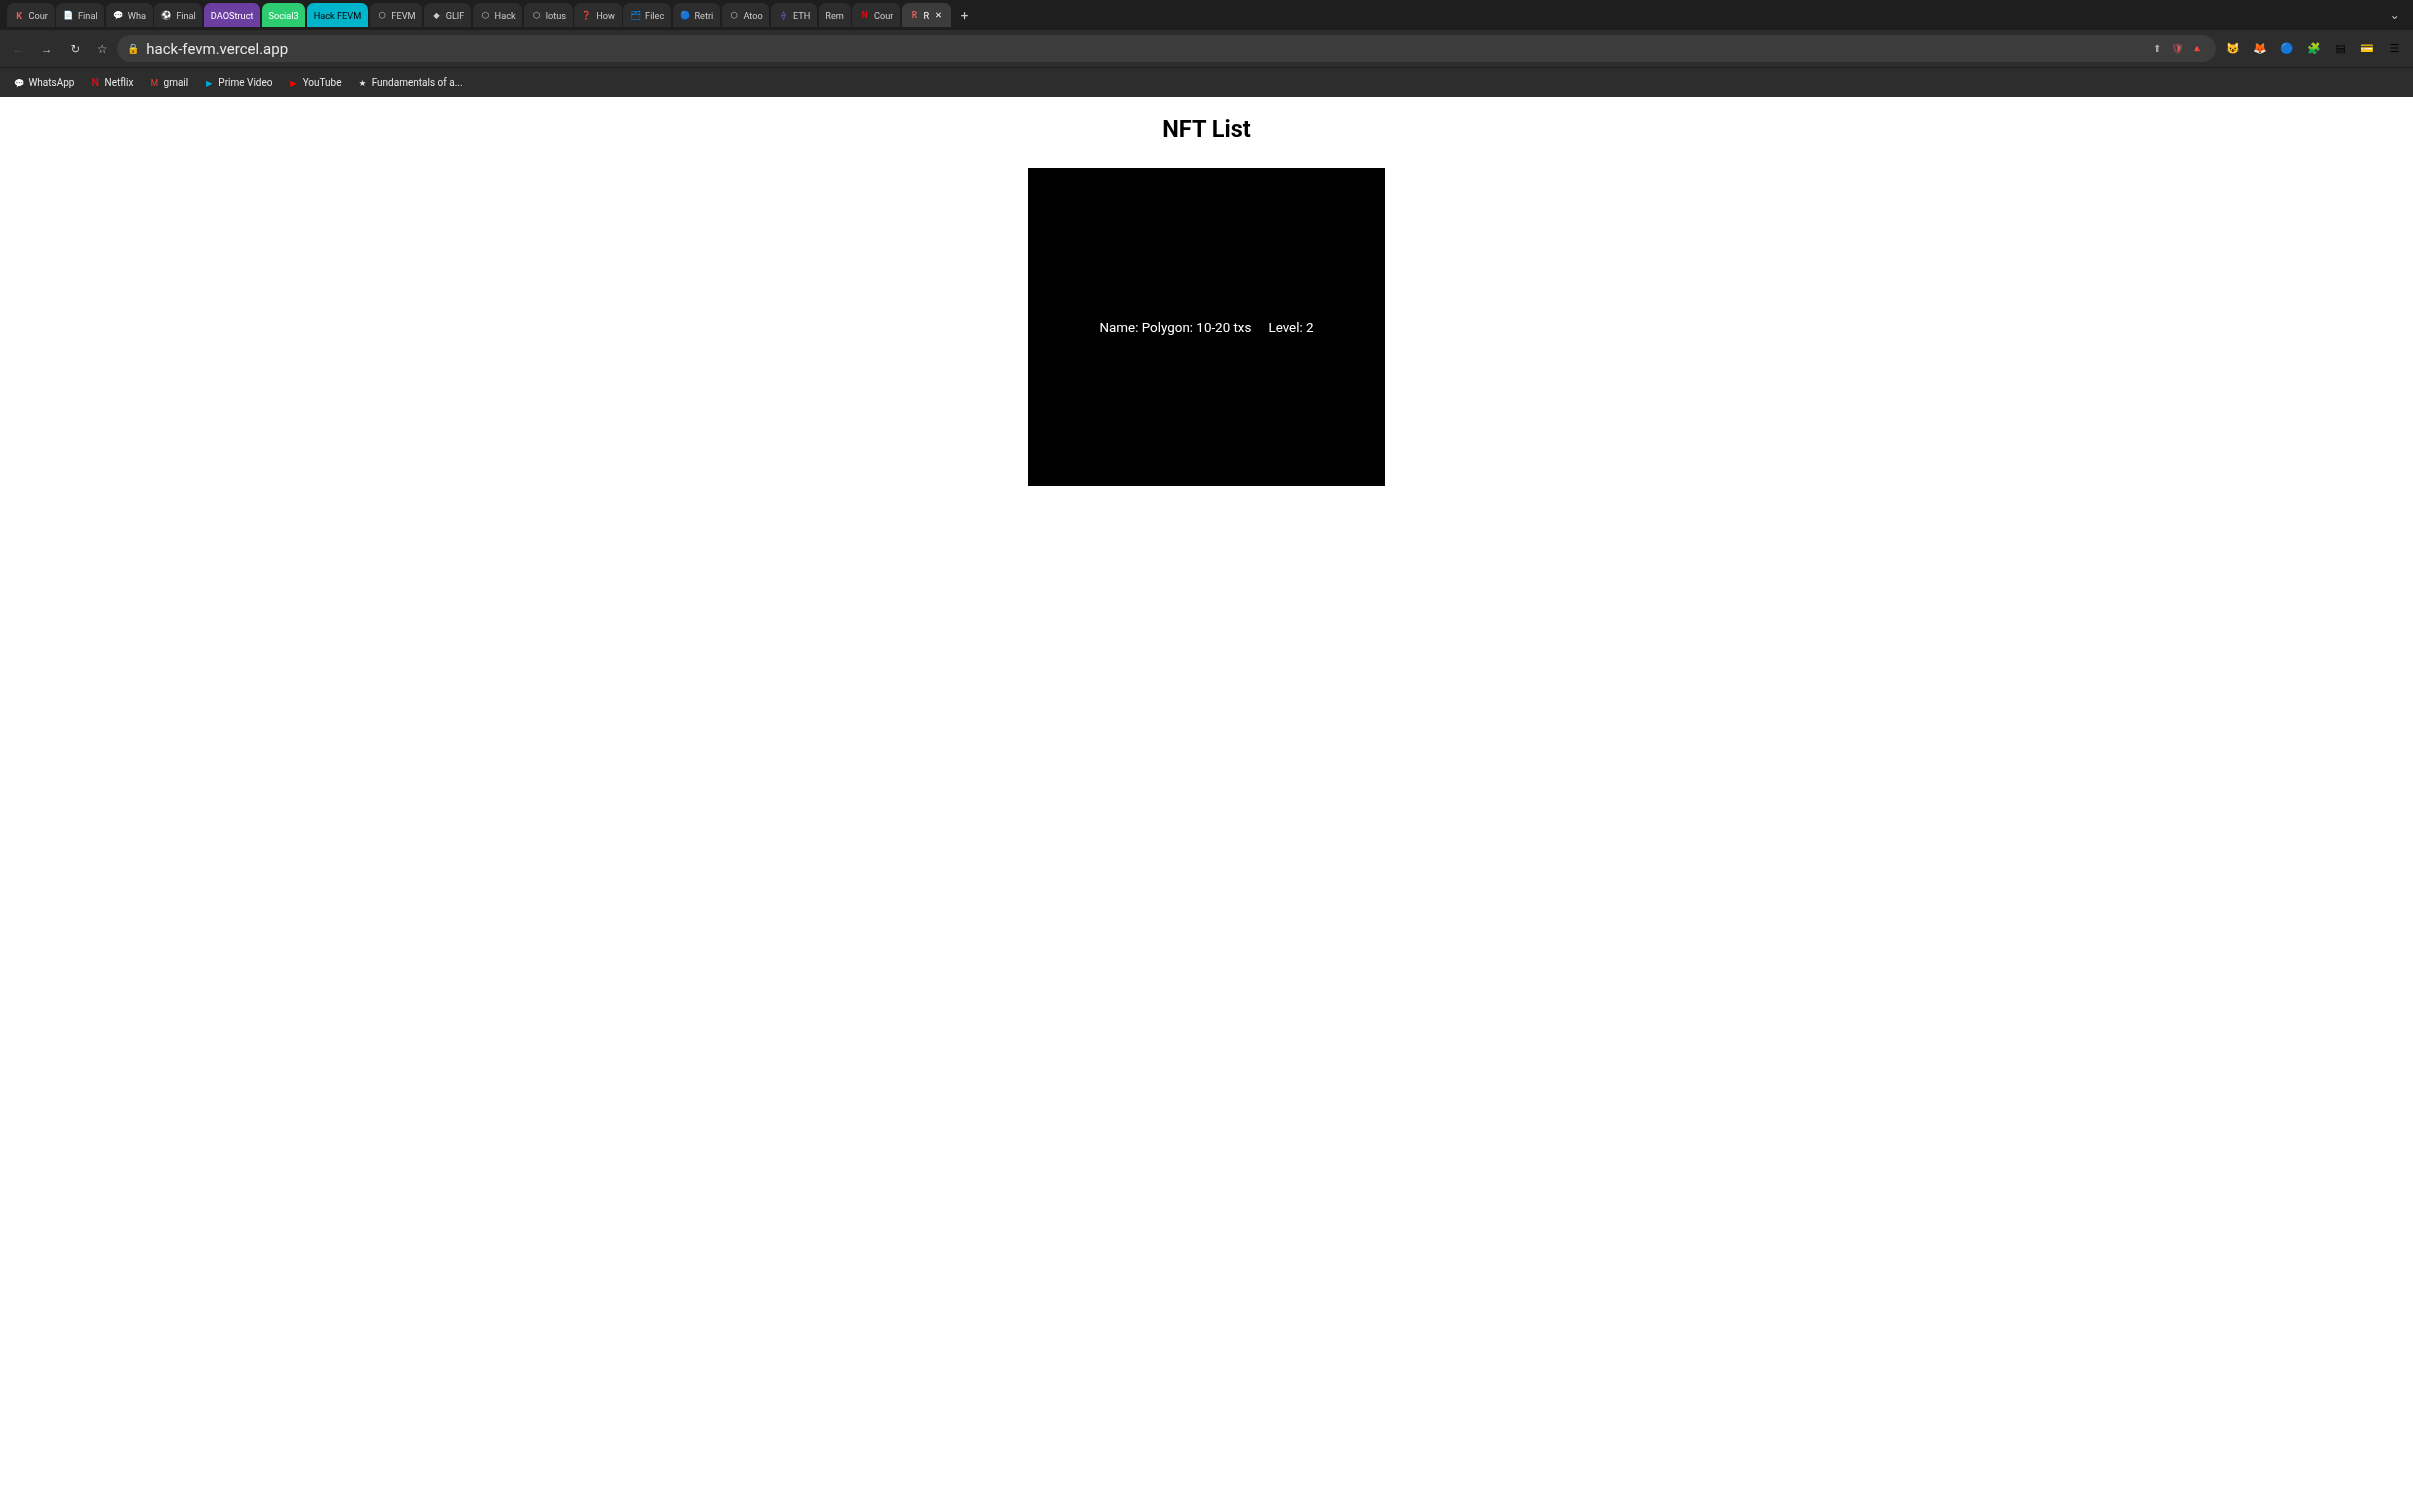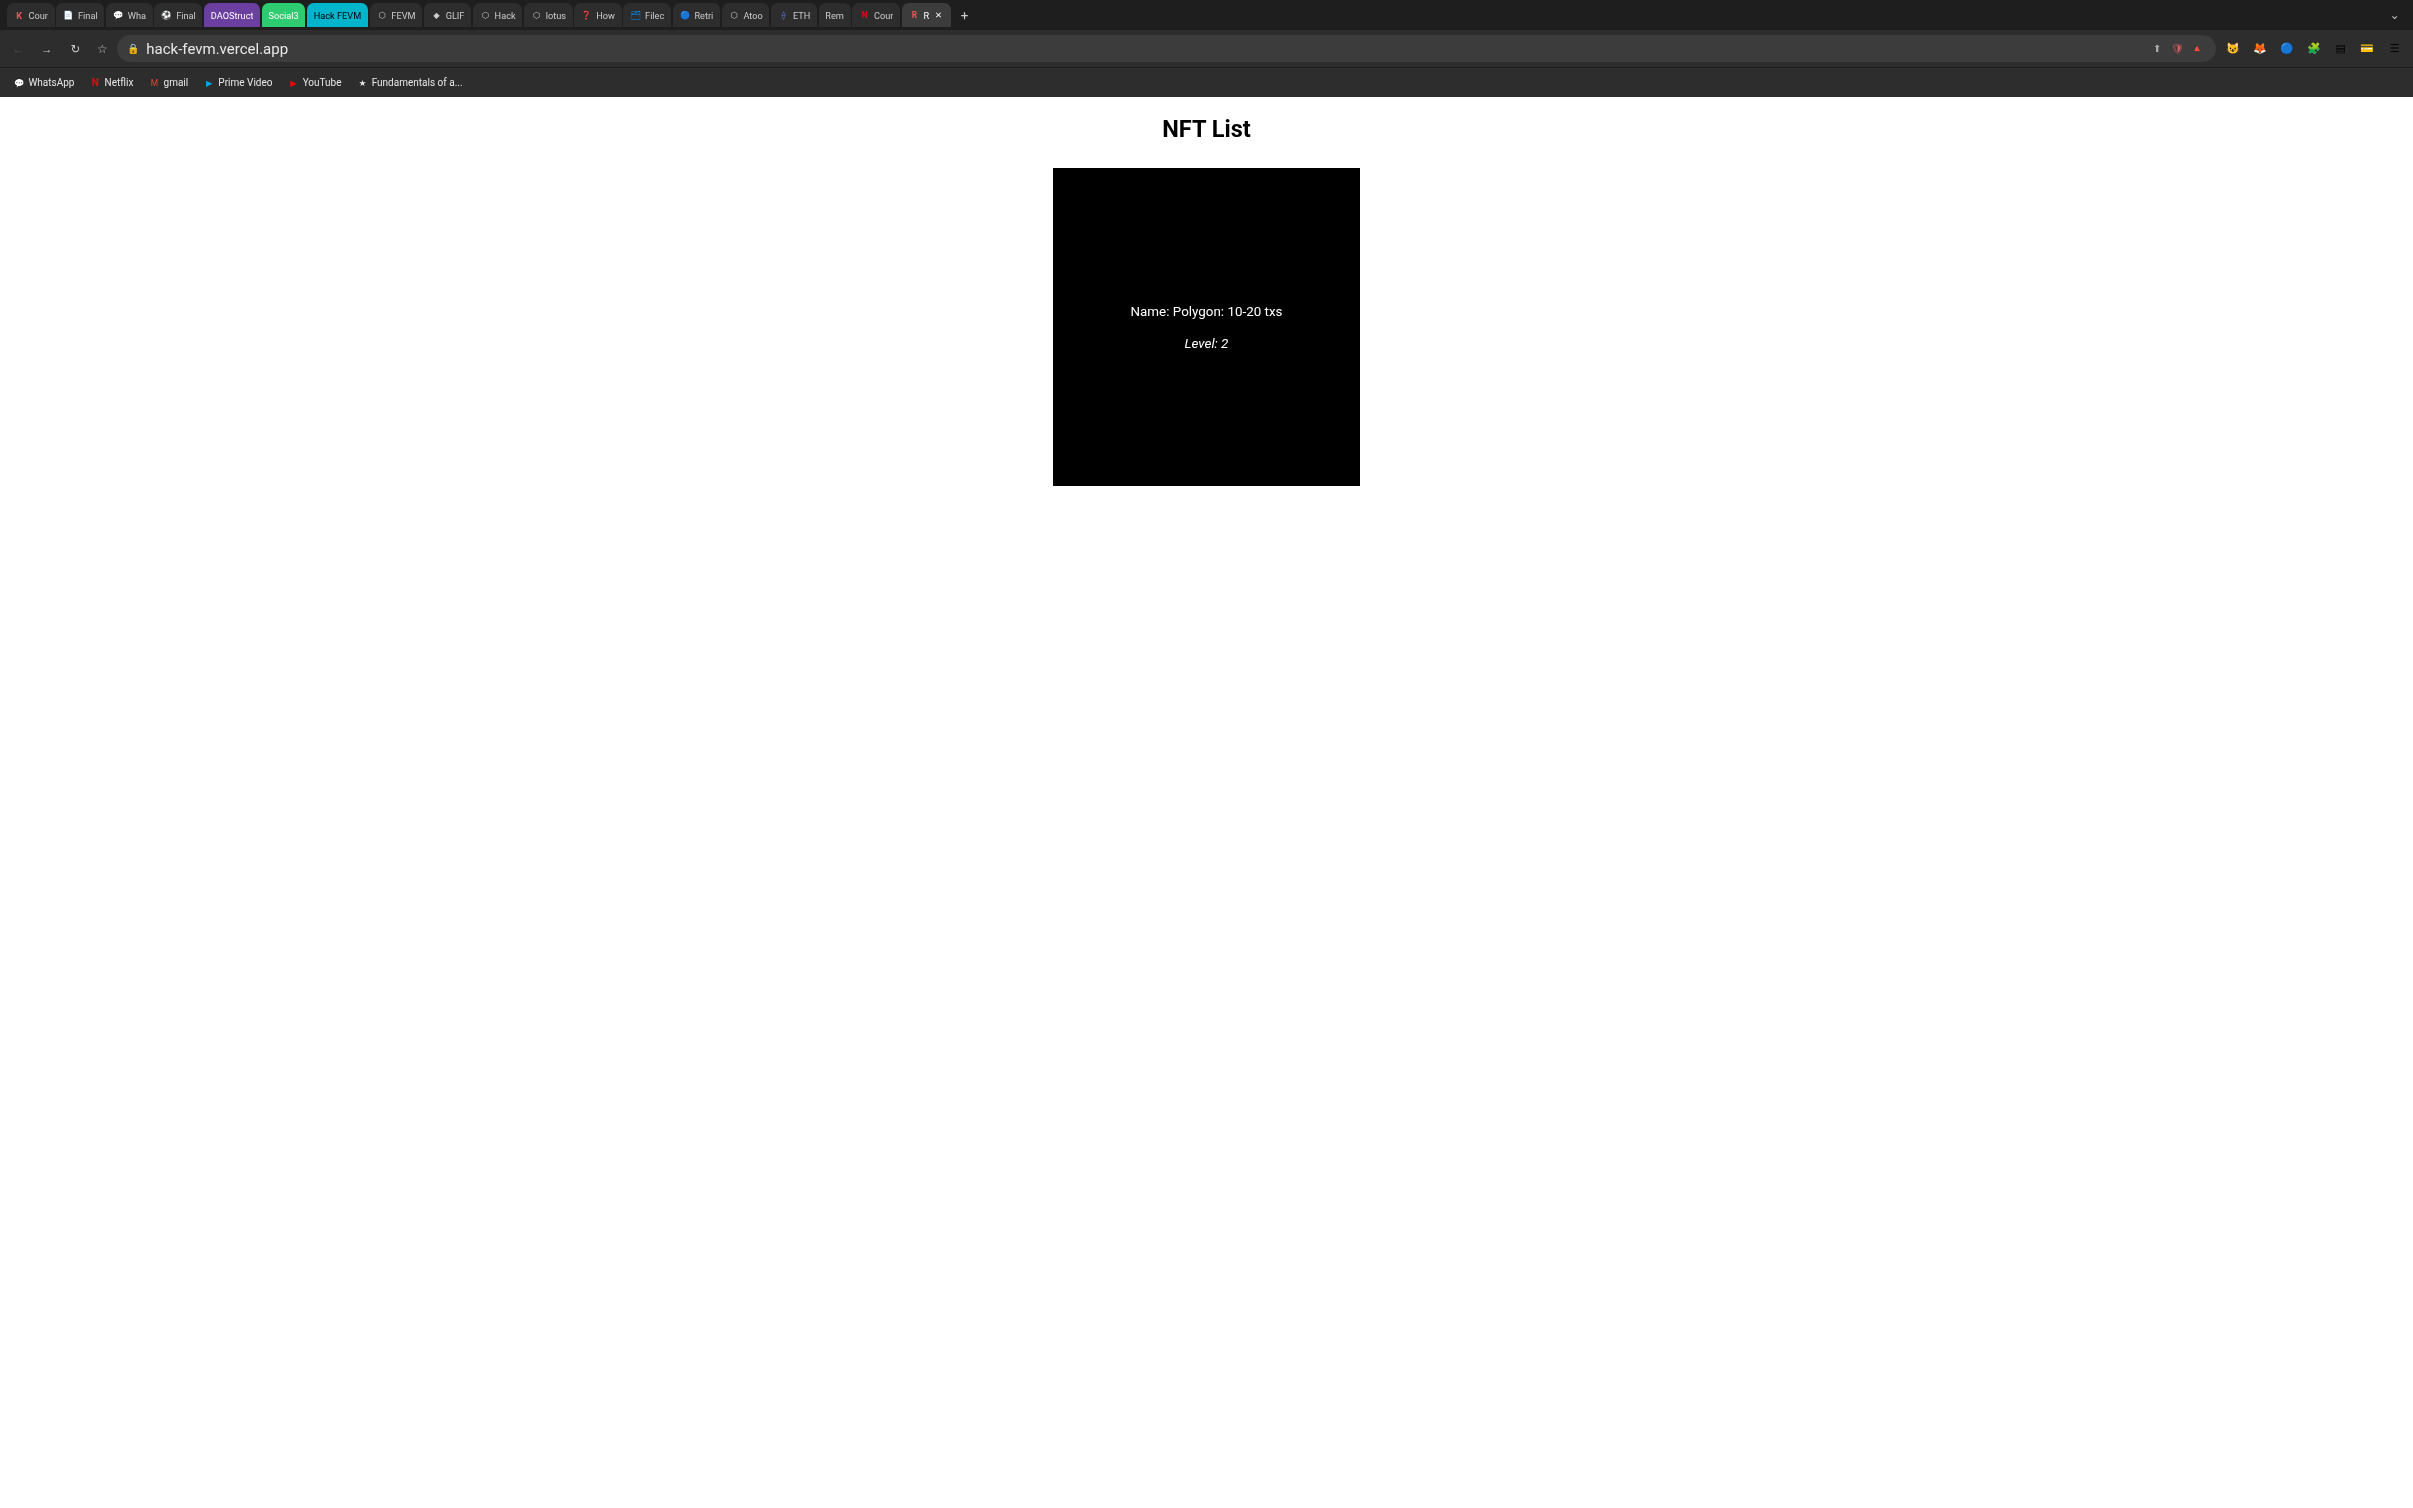--- a/index.html
+++ b/index.html
@@ -213,36 +213,35 @@
       padding: 18px 17px;
     }
     .page-title {
       font-size: 23.5px;
       font-weight: bold;
       color: #000;
       margin-bottom: 25px;
     }
     .nft-card {
       background: #000;
-      width: 307px;
+      width: 357px;
       height: 318px;
       display: flex;
-      flex-direction: column;
+      flex-direction: row;
       align-items: center;
       justify-content: center;
       gap: 17px;
     }
     .nft-name {
       color: #fff;
       font-size: 13.4px;
     }
     .nft-level {
       color: #fff;
       font-size: 13.4px;
-      font-style: italic;
     }
 
     
     .dao-tab { background: #6b3fa0 !important; color: #fff !important; }
     .social-tab { background: #2ecc71 !important; color: #fff !important; justify-content: center; }
     .hack-tab { background: #00b4cc !important; color: #000 !important; justify-content: flex-end; }
   </style>
 </head>
 <body>
 

